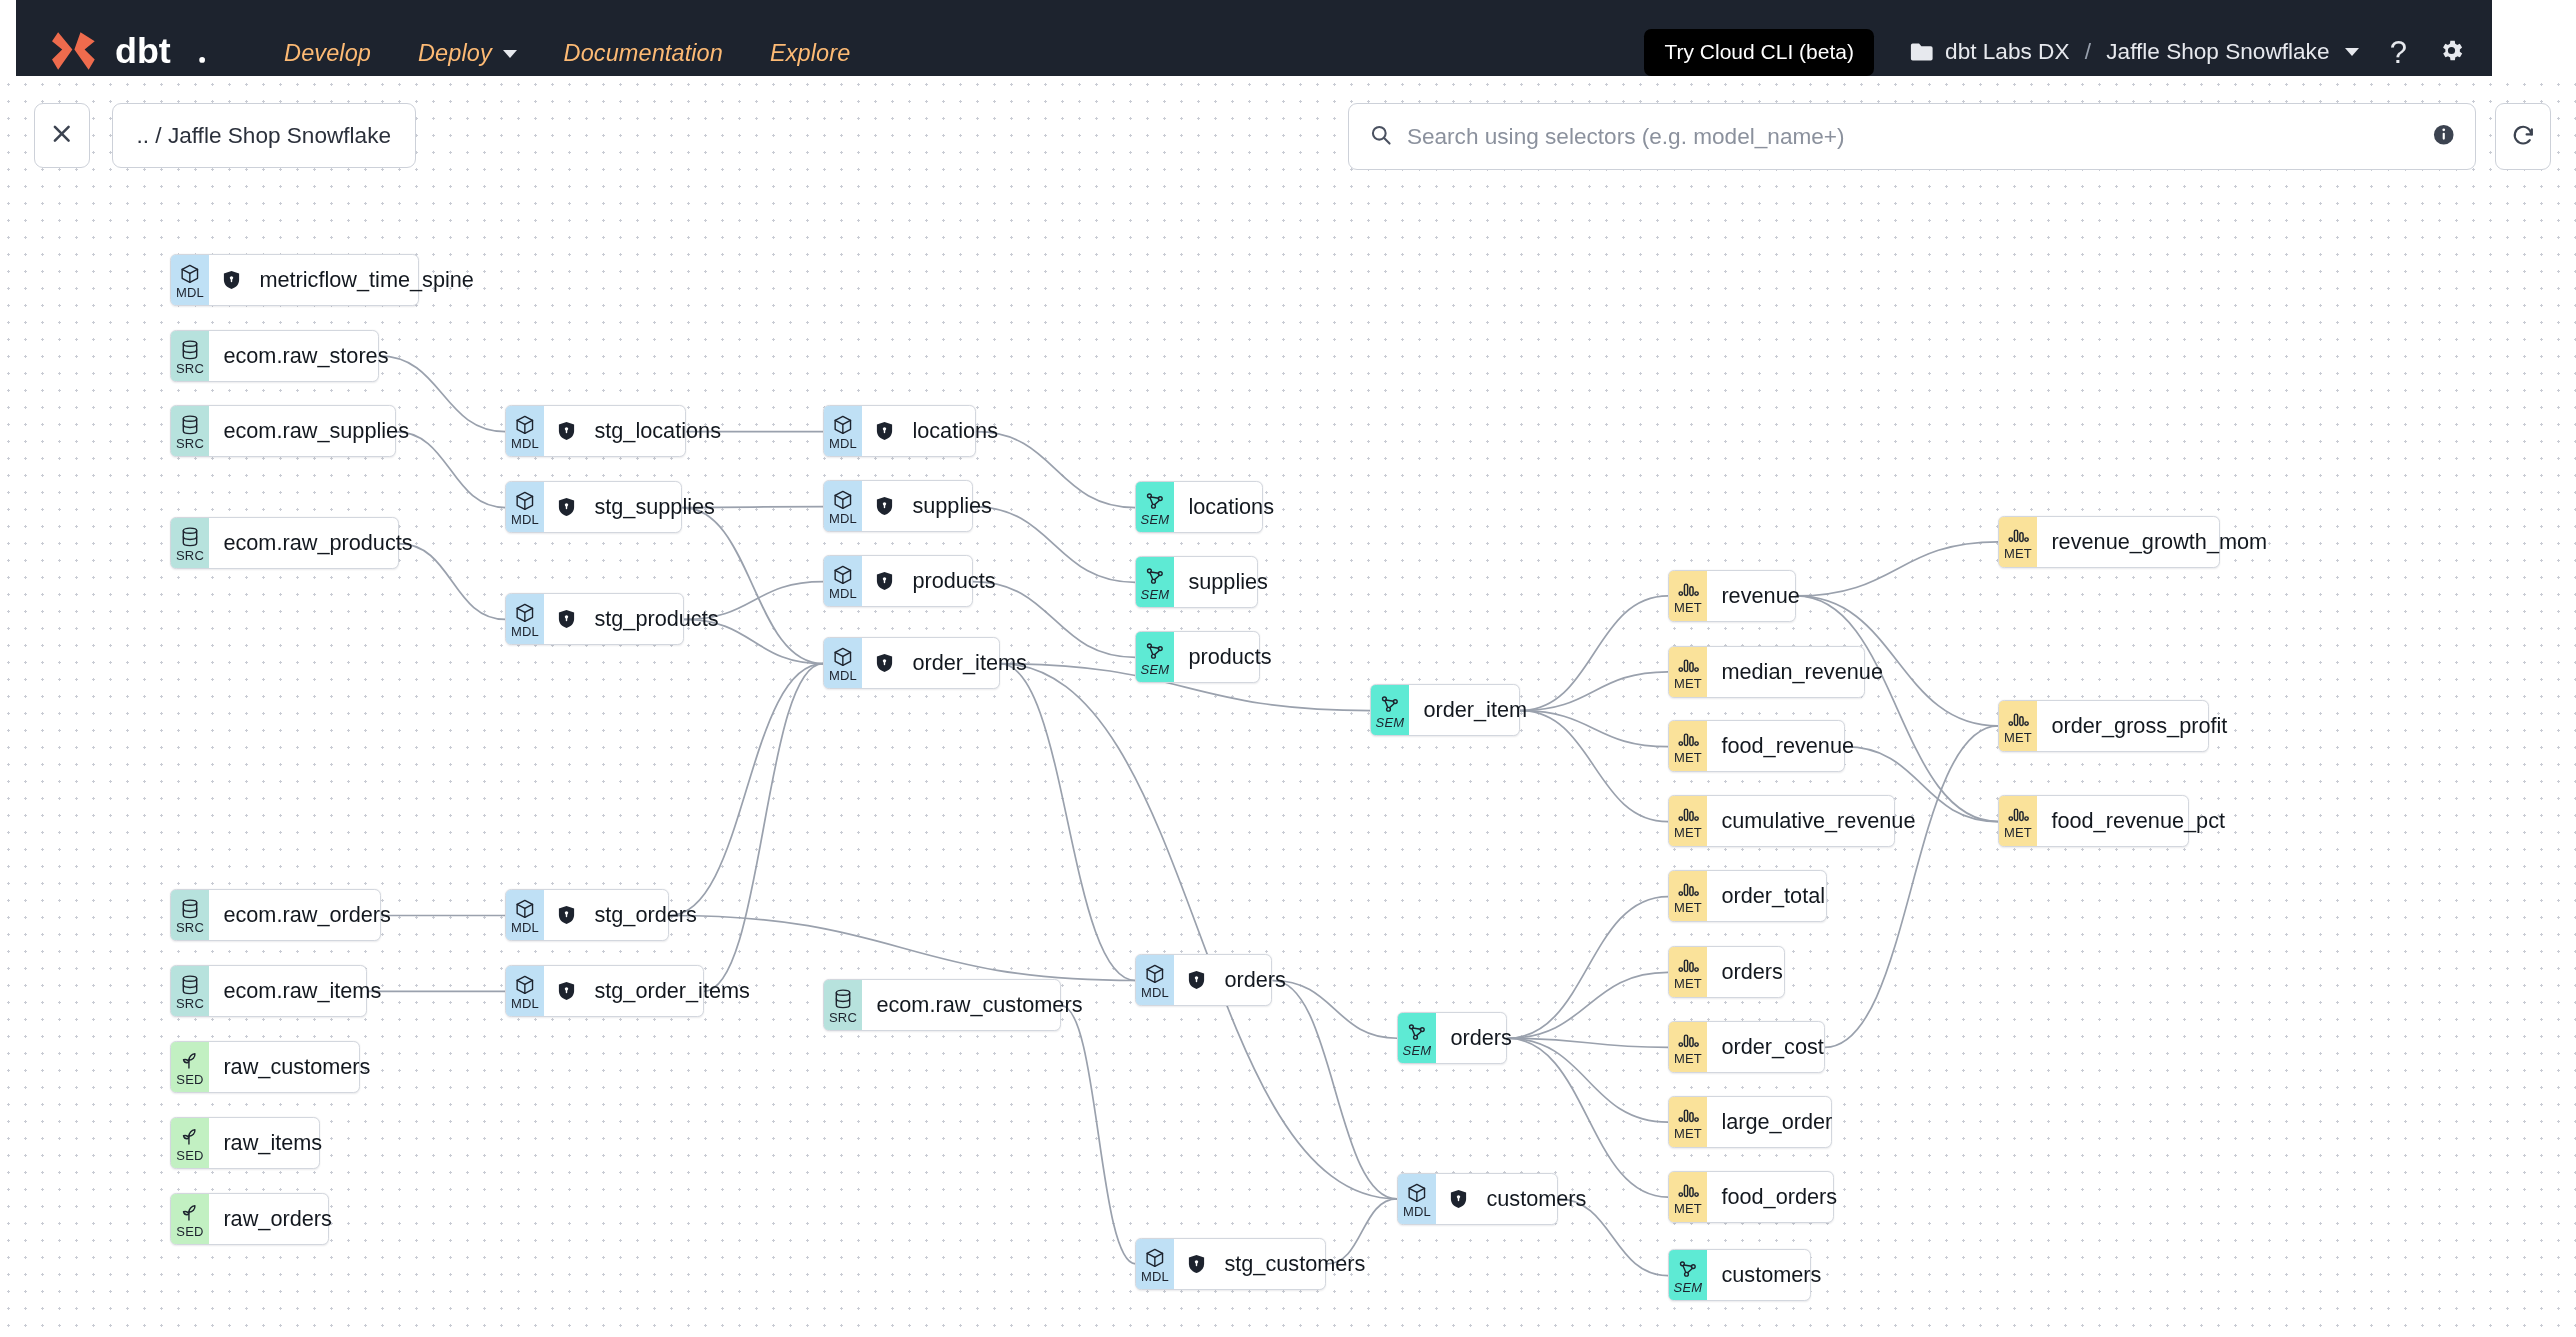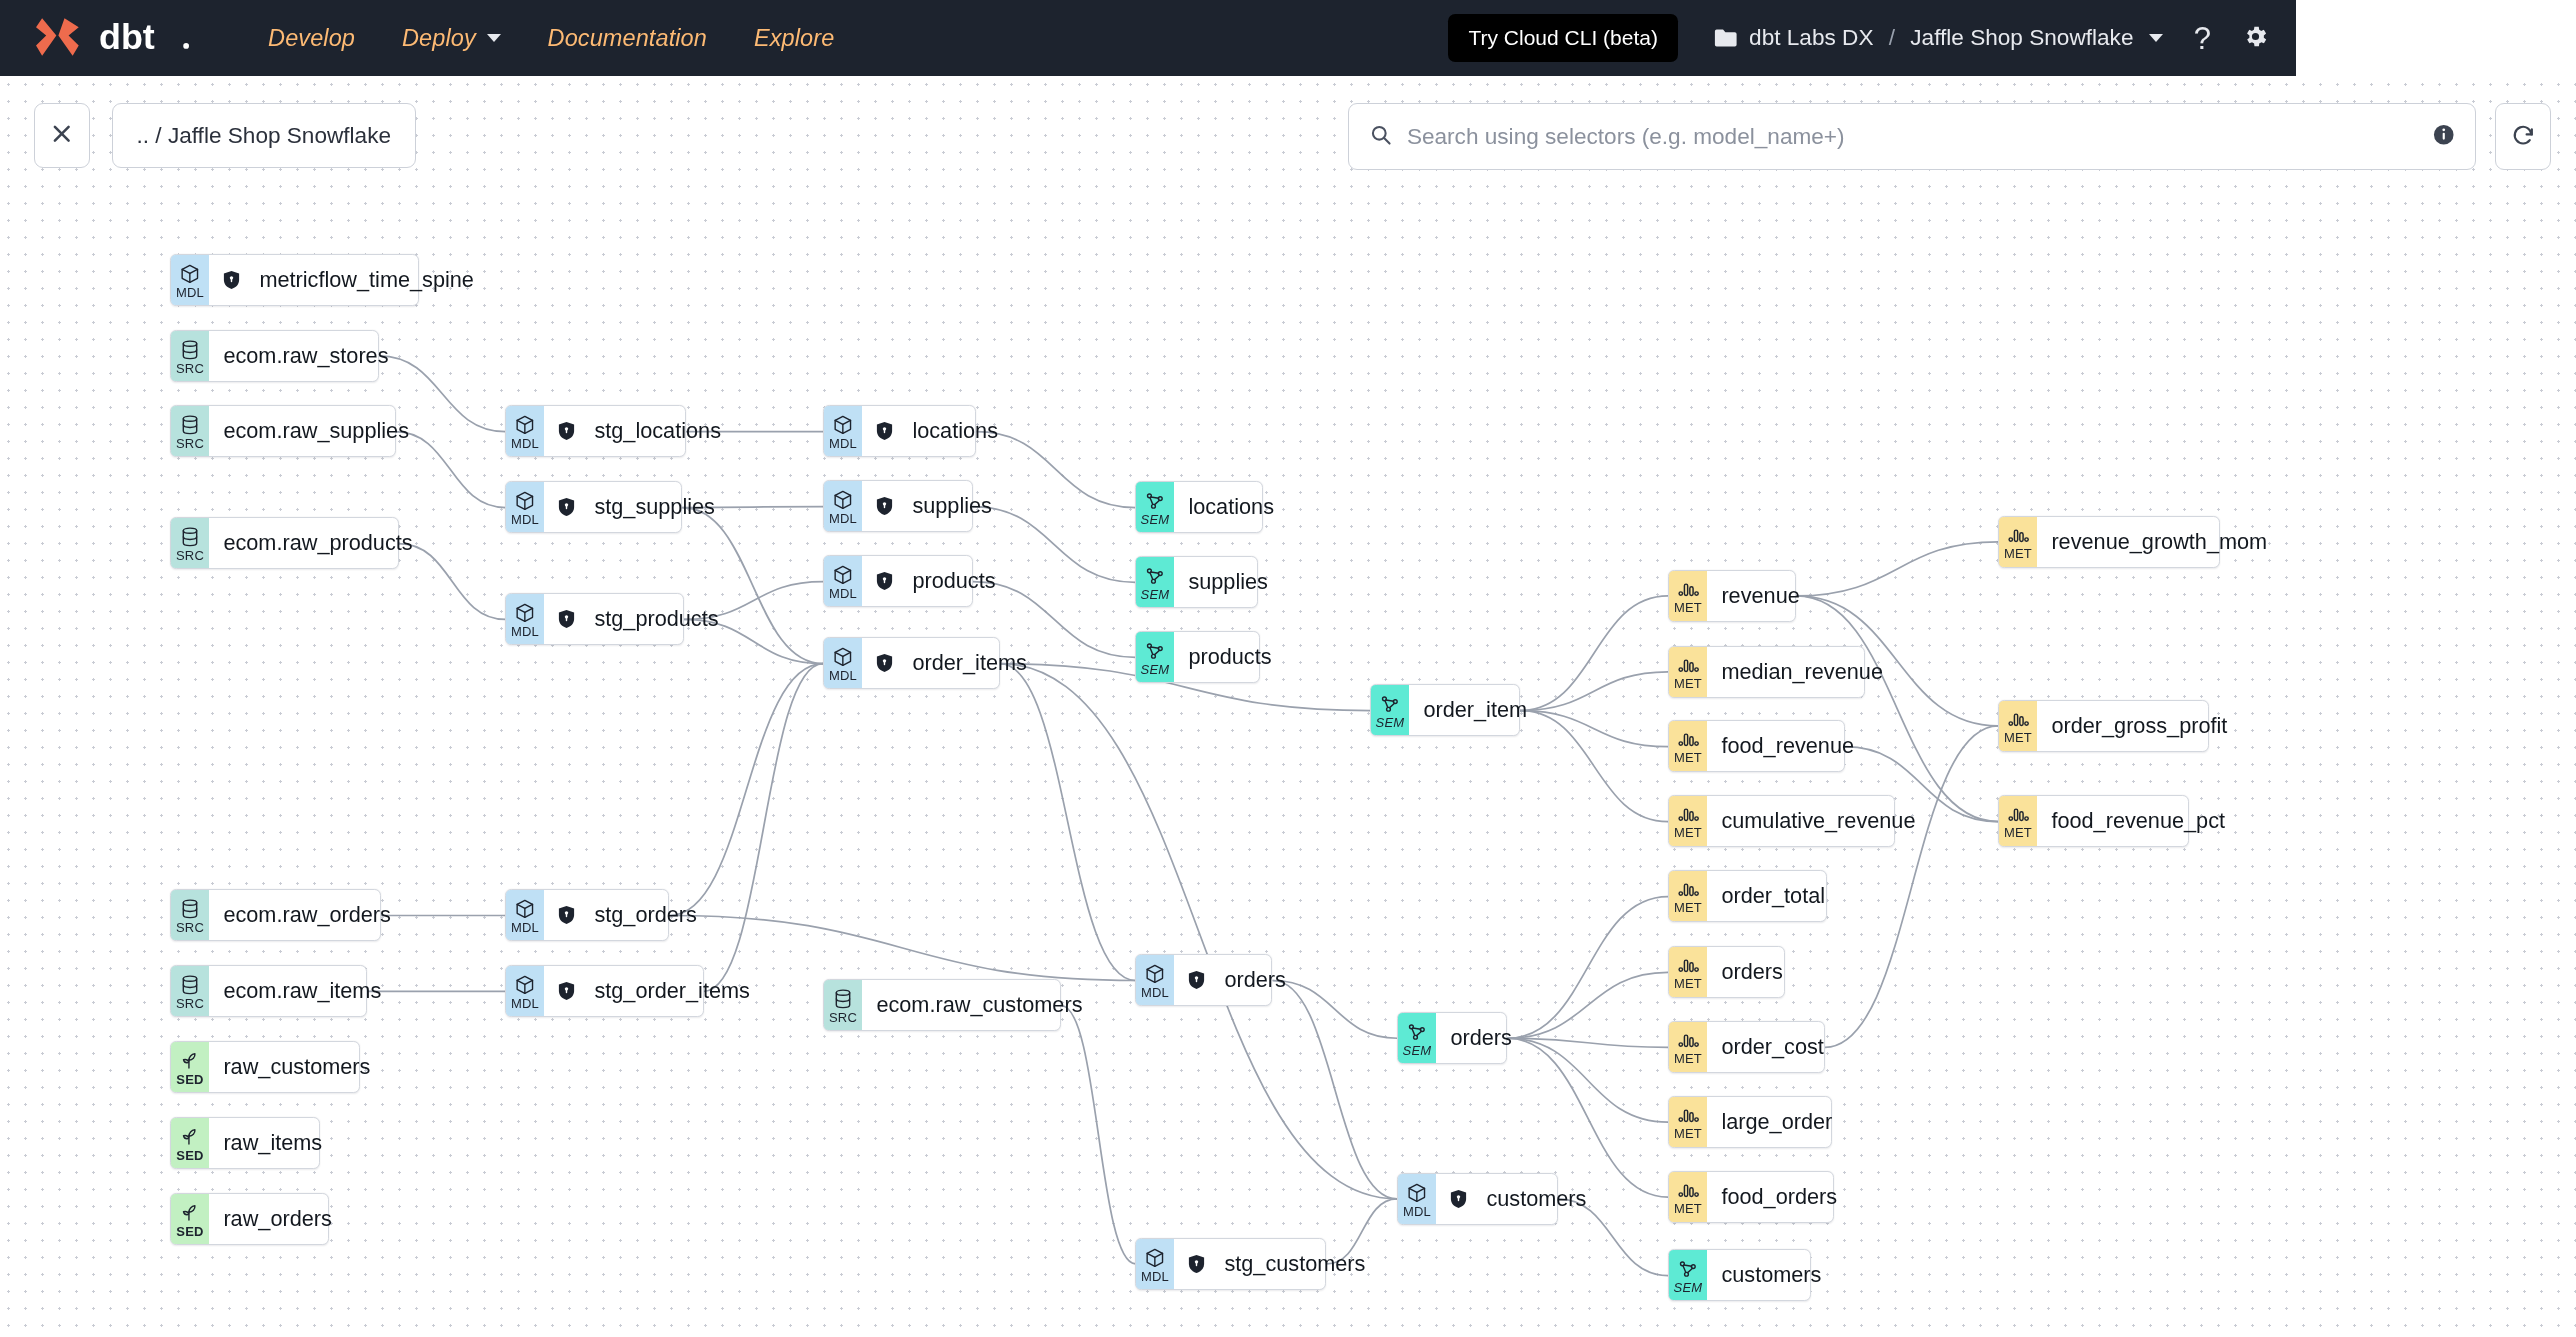--- a/index.html
+++ b/index.html
@@ -5,24 +5,24 @@
   * { box-sizing: border-box; margin: 0; padding: 0; }
   html, body {
     width: 2576px; height: 1338px;
     font-family: "Liberation Sans", sans-serif;
     background: #ffffff;
     overflow: hidden;
   }
 
   
   .topnav {
-    position: absolute; top: 0; left: 0;
-    width: 2296px; height: 76px;
+    position: absolute; top: 0; left: 16px;
+    width: 2476px; height: 76px;
     background: #1d232e;
-    display: flex; align-items: center;
+    display: flex; align-items: flex-end;
   }
   .logo-wrap {
     display: flex; align-items: center;
     margin-left: 34px; margin-right: 49px;
   }
   .logo-mark { width: 61px; height: 47px; display: block; }
   .logo-word { margin-left: 3.6px; display:block; }
 
   .nav-links { display: flex; align-items: center; gap: 0px; }
   .nav-link {
@@ -148,21 +148,21 @@
     display: flex; align-items: center; gap: 19px;
     padding: 0 18px 0 14.4px;
   }
   .node-label { font-size: 21.7px; color: #13181f; line-height: 1; }
   .shield { flex: 0 0 auto; display:block; }
 
   .b-mdl { background: #bfe0f5; }
   .b-src { background: #b7e2dd; }
   .b-sem { background: #5eead4; font-style: italic; }
   .b-met { background: #fae29a; }
-  .b-sed { background: #c2f0c2; font-weight: bold; }
+  .b-sed { background: #c2f0c2; }
 </style>
 </head>
 <body>
 
 <div class="topnav">
   <div class="logo-wrap">
     <span>
       <svg class="logo-mark" viewBox="0 0 60 46">
         <path d="M8 3 L22 20 L8 40 L2 30 L12 20 L2 12 Z" fill="#ee6b4d"></path>
         <path d="M30 3 L44 12 L34 20 L44 30 L38 40 L24 20 Z" fill="#ee6b4d"></path>

